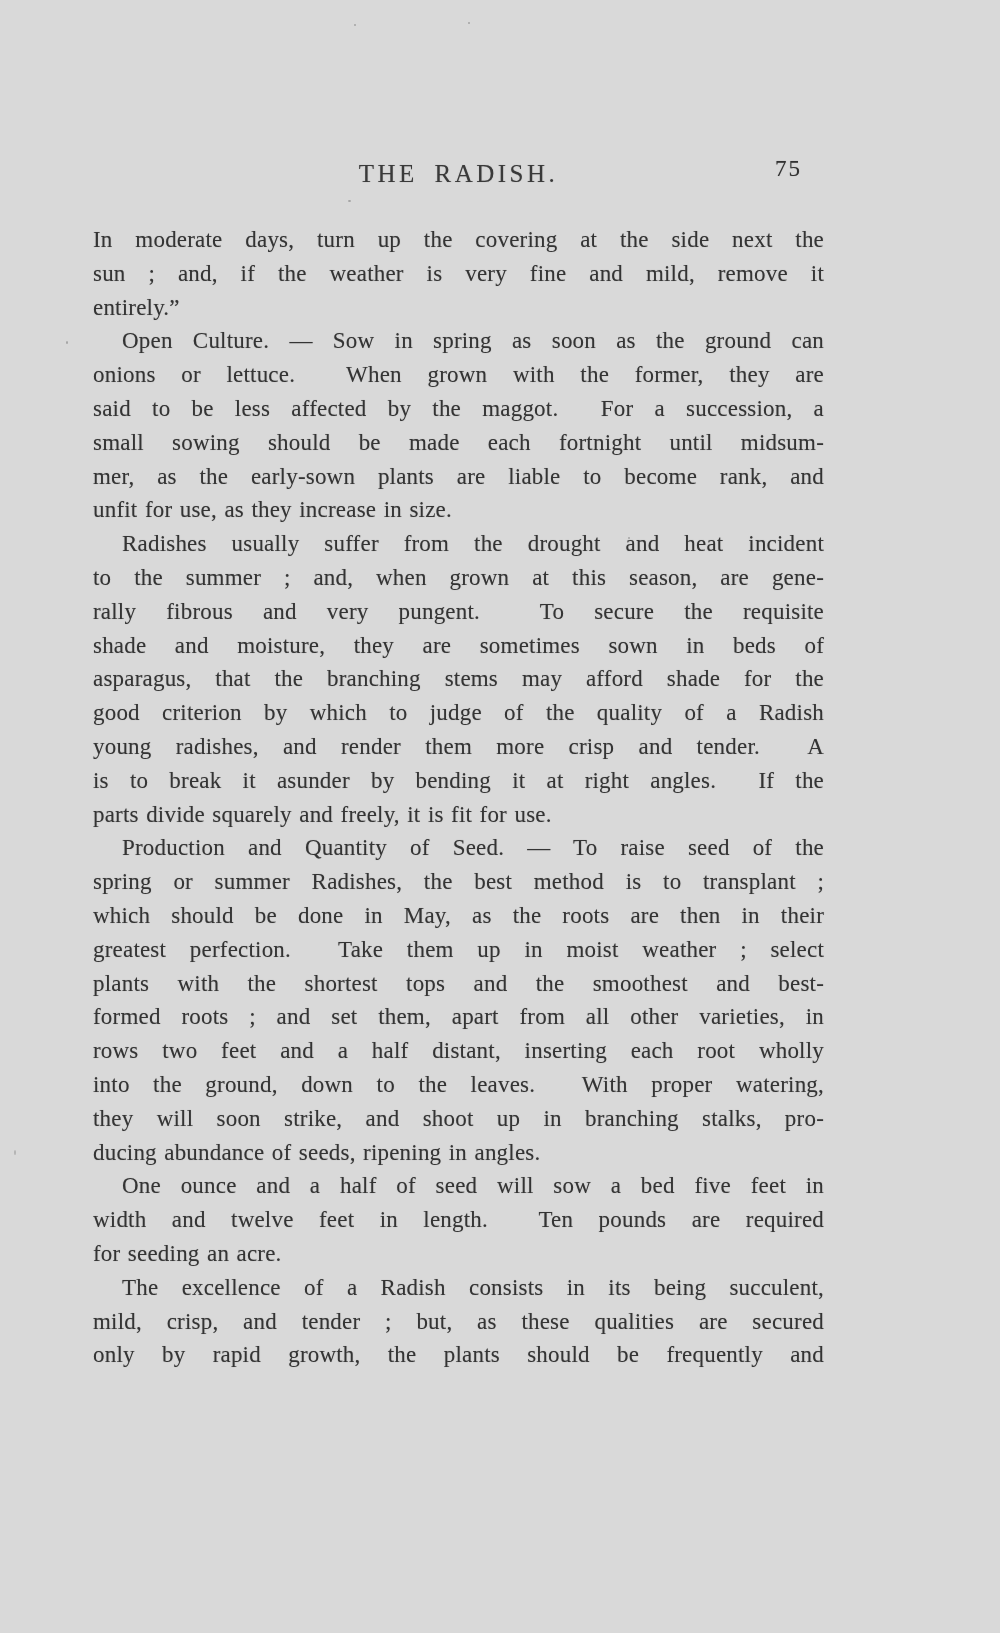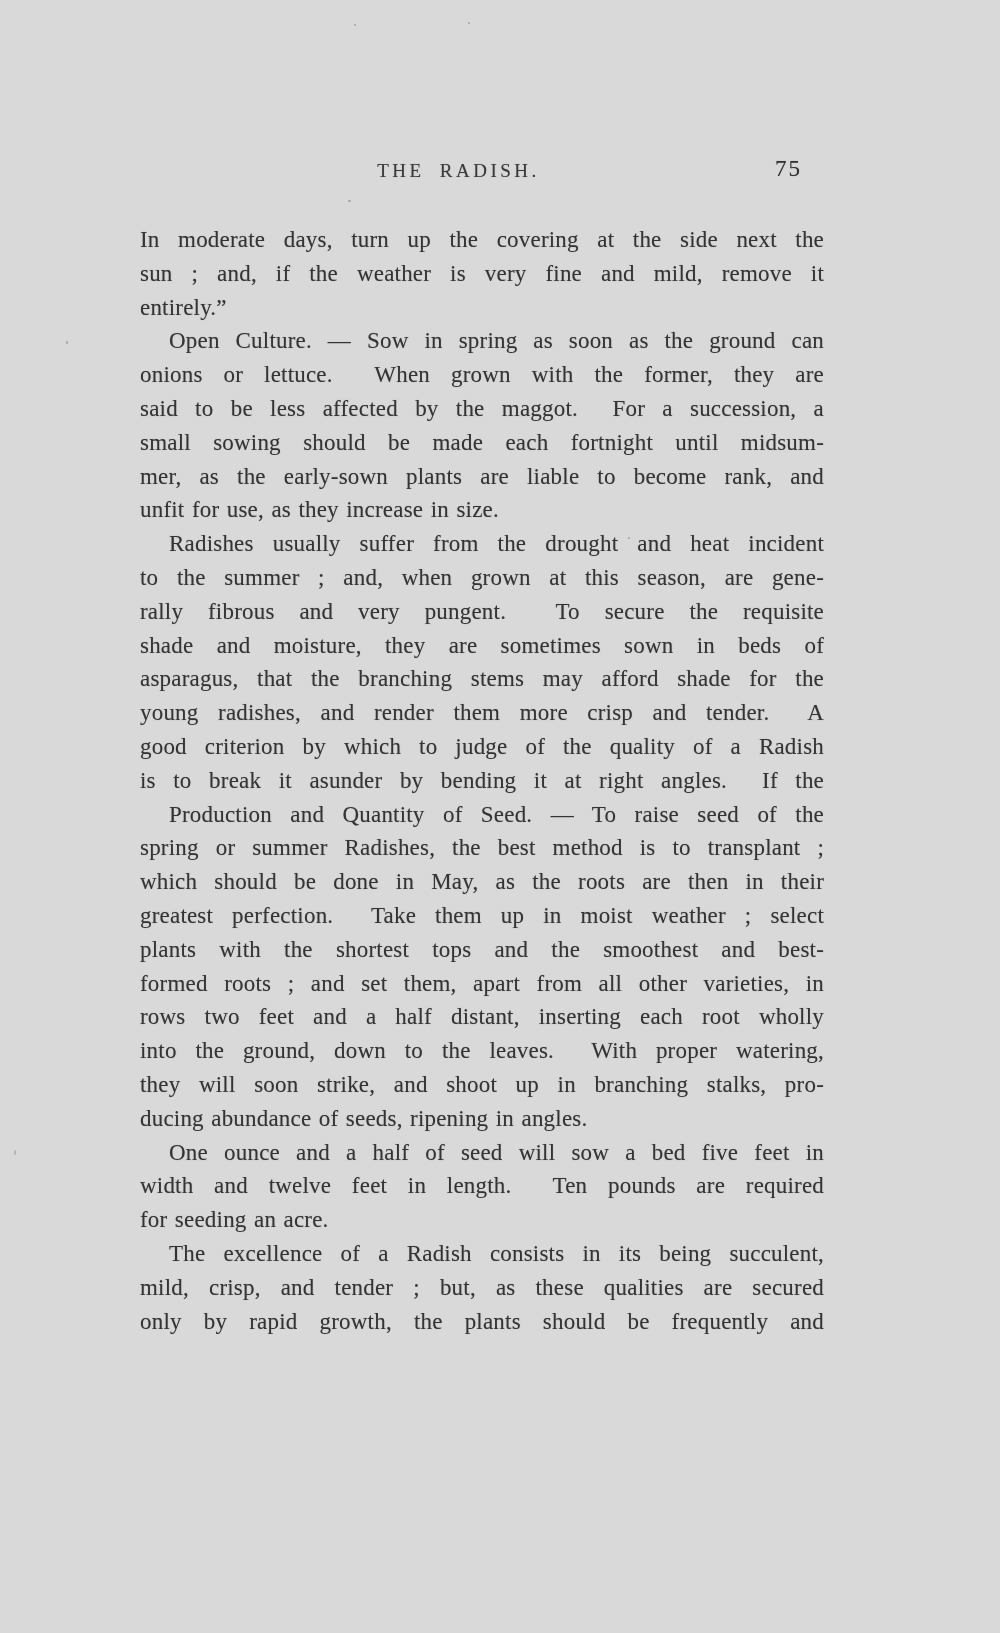--- a/index.html
+++ b/index.html
@@ -10,40 +10,40 @@
     font-family: "Liberation Serif", serif;
     color: #333333;
     overflow: hidden;
   }
   .page-header {
     position: absolute; left: 93px; top: 156px; width: 731px; height: 34px;
   }
   .header-title {
     position: absolute; left: 0; right: 0; top: 4px;
     text-align: center;
-    font-size: 19px; letter-spacing: 3.5px; word-spacing: 7px;
+    font-size: 25px; letter-spacing: 3.5px; word-spacing: 7px;
     color: #3a3a3a;
     text-shadow: 0 0 1px rgba(50,50,50,0.35);
   }
   .page-number {
     position: absolute; right: 22px; top: 0px;
     font-size: 23px; letter-spacing: 2px;
     color: #323232;
     text-shadow: 0 0 1px rgba(50,50,50,0.35);
     margin-left: 12px;
   }
   .text-block {
     position: absolute; left: 93px; top: 223px; width: 731px;
     font-size: 23px; line-height: 33.8px;
     color: #343434;
     text-shadow: 0 0 1px rgba(52,52,52,0.32);
     letter-spacing: 0.2px;
     word-spacing: 1.5px;
   }
-  .line { text-align: justify; text-align-last: justify; margin-left: 47px; }
+  .line { text-align: justify; text-align-last: justify; }
   .line.last { text-align-last: left; }
   .line.indent { text-indent: 29px; }
   .it { }
   .speck {
     position: absolute; background: #9a9a9a; border-radius: 50%; opacity: 0.85;
   }
   .s1 { left: 354px; top: 24px;  width: 2px; height: 2px; }
   .s2 { left: 468px; top: 22px;  width: 2px; height: 2px; }
   .s3 { left: 348px; top: 200px; width: 3px; height: 2px; }
   .s4 { left: 66px;  top: 341px; width: 2px; height: 3px; }
@@ -73,23 +73,24 @@
     <div class="line">onions or lettuce.&nbsp; When grown with the former, they are</div>
     <div class="line">said to be less affected by the maggot.&nbsp; For a succession, a</div>
     <div class="line">small sowing should be made each fortnight until midsum-</div>
     <div class="line">mer, as the early-sown plants are liable to become rank, and</div>
     <div class="line last">unfit for use, as they increase in size.</div>
     <div class="line indent">Radishes usually suffer from the drought and heat incident</div>
     <div class="line">to the summer ; and, when grown at this season, are gene-</div>
     <div class="line">rally fibrous and very pungent.&nbsp; To secure the requisite</div>
     <div class="line">shade and moisture, they are sometimes sown in beds of</div>
     <div class="line">asparagus, that the branching stems may afford shade for the</div>
+    <div class="line">good criterion by which to judge of the quality of a Radish</div>
     <div class="line">young radishes, and render them more crisp and tender.&nbsp; A</div>
-    <div class="line">good criterion by which to judge of the quality of a Radish</div>
     <div class="line">is to break it asunder by bending it at right angles.&nbsp; If the</div>
+    <div class="line last">parts divide squarely and freely, it is fit for use.</div>
     <div class="line indent"><span class="it">Production and Quantity of Seed.</span> — To raise seed of the</div>
     <div class="line">spring or summer Radishes, the best method is to transplant ;</div>
     <div class="line">which should be done in May, as the roots are then in their</div>
     <div class="line">greatest perfection.&nbsp; Take them up in moist weather ; select</div>
     <div class="line">plants with the shortest tops and the smoothest and best-</div>
     <div class="line">formed roots ; and set them, apart from all other varieties, in</div>
     <div class="line">rows two feet and a half distant, inserting each root wholly</div>
     <div class="line">into the ground, down to the leaves.&nbsp; With proper watering,</div>
     <div class="line">they will soon strike, and shoot up in branching stalks, pro-</div>
     <div class="line last">ducing abundance of seeds, ripening in angles.</div>

